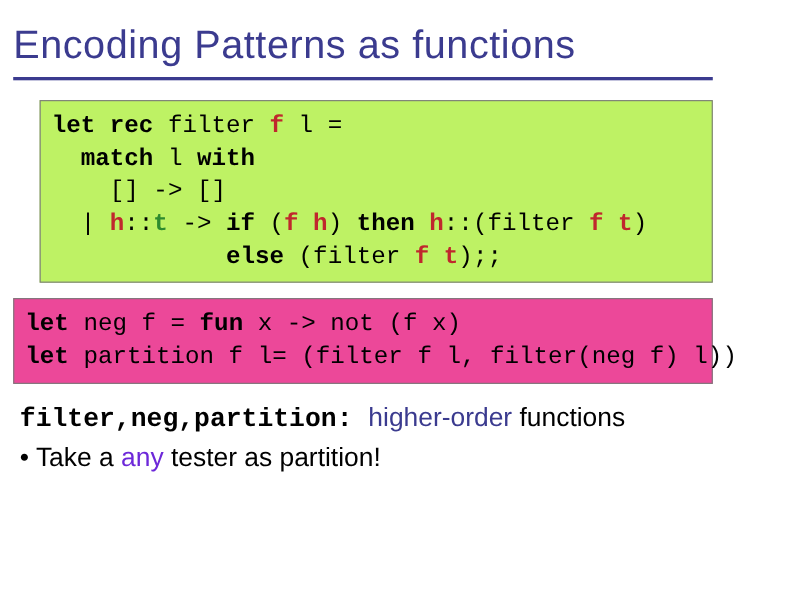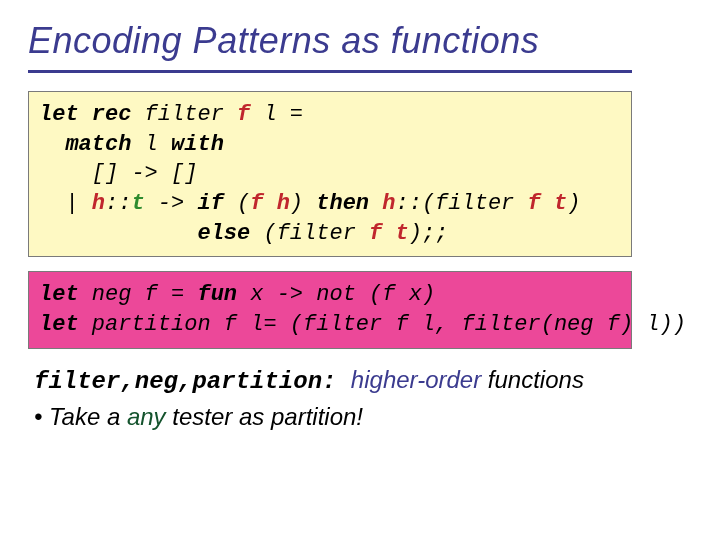--- a/index.html
+++ b/index.html
@@ -9,22 +9,21 @@
     height: 540px;
     background: #fff;
     font-family: Verdana, Geneva, sans-serif;
     overflow: hidden;
   }
   .slide {
     width: 660px;
     height: 540px;
     position: relative;
     box-sizing: border-box;
-    padding: 20px 28px;
-    font-style: italic;
+    padding: 20px 12px;
   }
   .title {
     font-size: 36px;
     color: #3b3b8f;
     font-weight: 400;
     margin: 0 0 8px 0;
     letter-spacing: 0.5px;
   }
   .rule {
     border: none;
@@ -35,41 +34,42 @@
     border: 1px solid #7a7a7a;
     padding: 8px 10px;
     font-family: "Courier New", Courier, monospace;
     font-size: 22px;
     line-height: 1.35;
     white-space: pre;
     margin-bottom: 14px;
     color: #000;
   }
   .codebox.blue {
-    background: #fef9c3;
+    background: #bef264;
+    margin-left: 24px;
   }
   .codebox.gray {
     background: #ec4899;
   }
   .kw { font-weight: bold; }
   .red { color: #c0272d; font-weight: bold; }
   .grn { color: #2e8b2e; font-weight: bold; }
   .notes {
     font-family: Verdana, Geneva, sans-serif;
     font-size: 24px;
     line-height: 1.45;
     margin-top: 0;
     padding-left: 6px;
   }
   .notes .codefont {
     font-family: "Courier New", Courier, monospace;
     font-weight: bold;
   }
   .notes .blue-txt { color: #3b3b8f; }
-  .notes .red-txt { color: #14532d; }
+  .notes .red-txt { color: #6d28d9; }
 </style>
 </head>
 <body>
 
 <div class="slide">
 
   <h1 class="title">Encoding Patterns as functions</h1>
   <hr class="rule">
 
   <div class="codebox blue"><span class="kw">let rec</span><span> filter </span><span class="red">f</span><span> l = </span>

